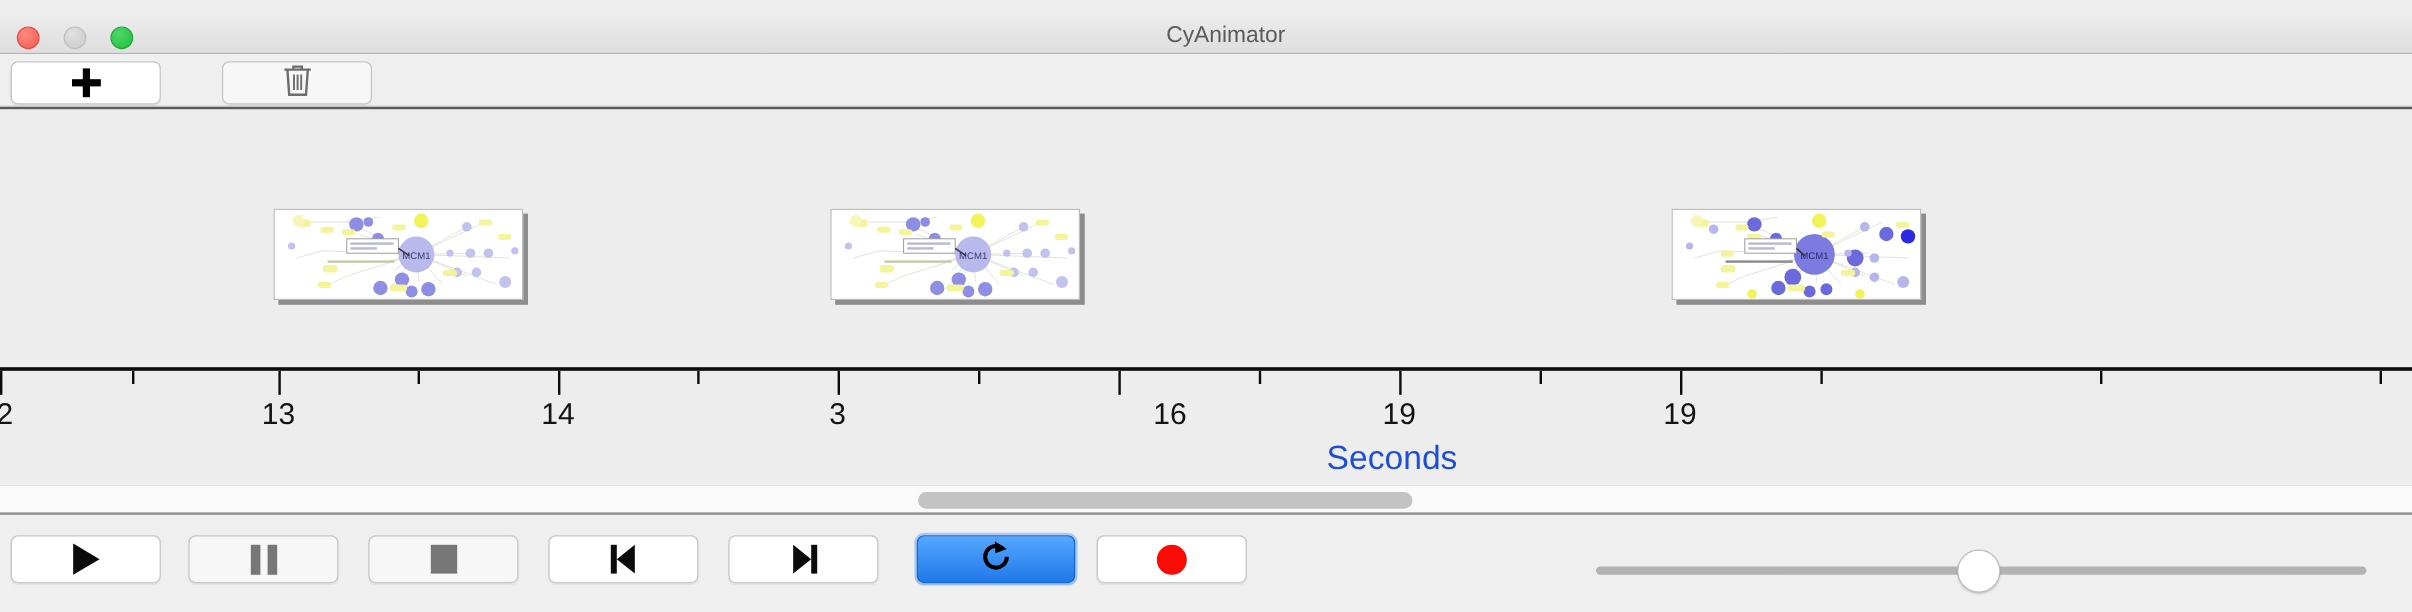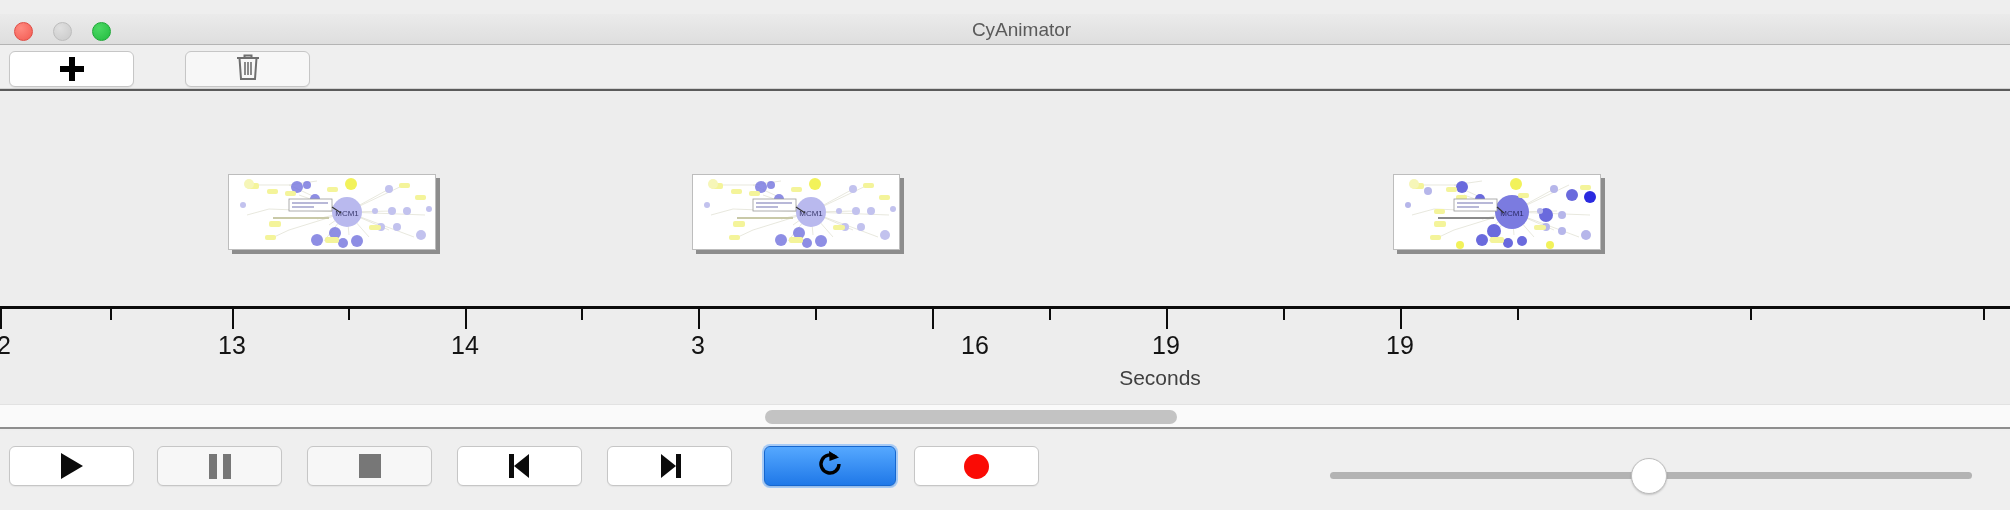--- a/index.html
+++ b/index.html
@@ -183,22 +183,22 @@
     top: 240px;
     font-size: 25px;
     color: #131313;
     transform: translateX(-50%);
     font-family: "Liberation Sans", sans-serif;
     white-space: nowrap;
   }
   .axis-title {
     position: absolute;
     top: 275px;
-    font-size: 21px;
-    color: #404040;
+    font-size: 28px;
+    color: #1d4ed8;
     transform: translateX(-50%);
     font-family: "Liberation Sans", sans-serif;
   }
 
   
   .hscroll {
     position: absolute;
     left: 0; top: 404px;
     width: 2010px; height: 25px;
     background: #fafafa;

